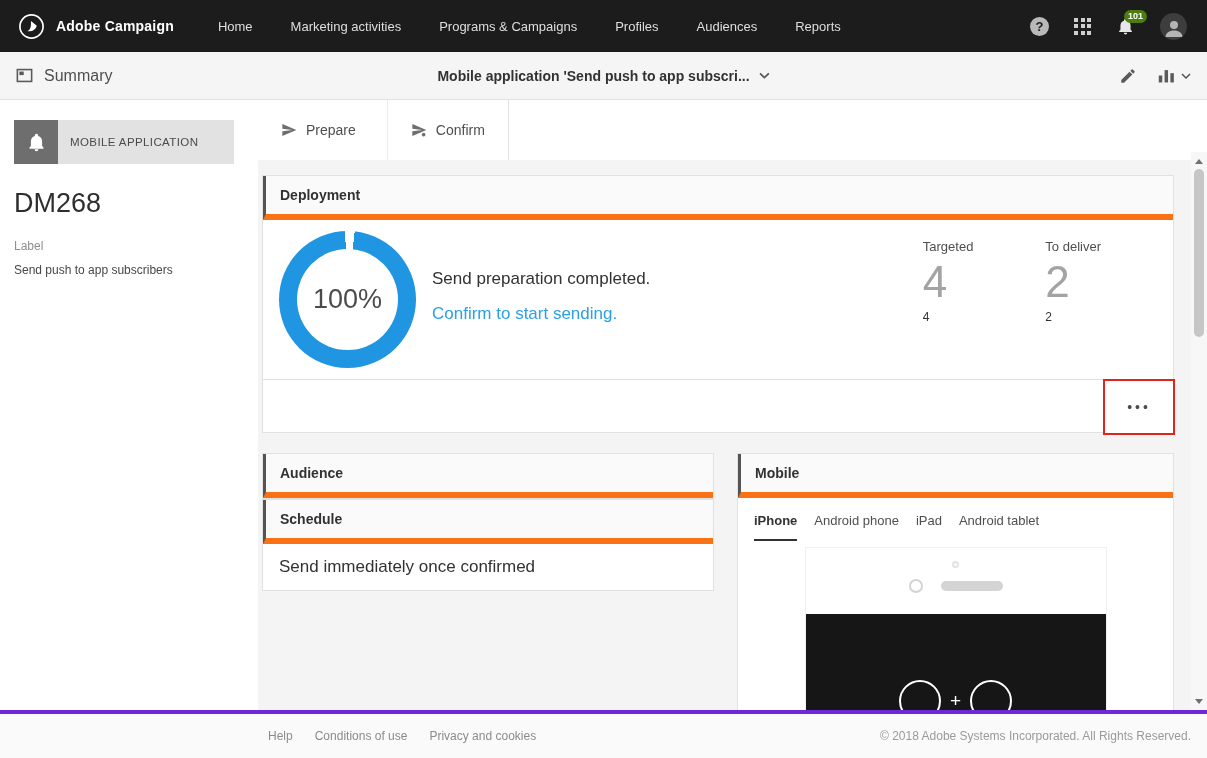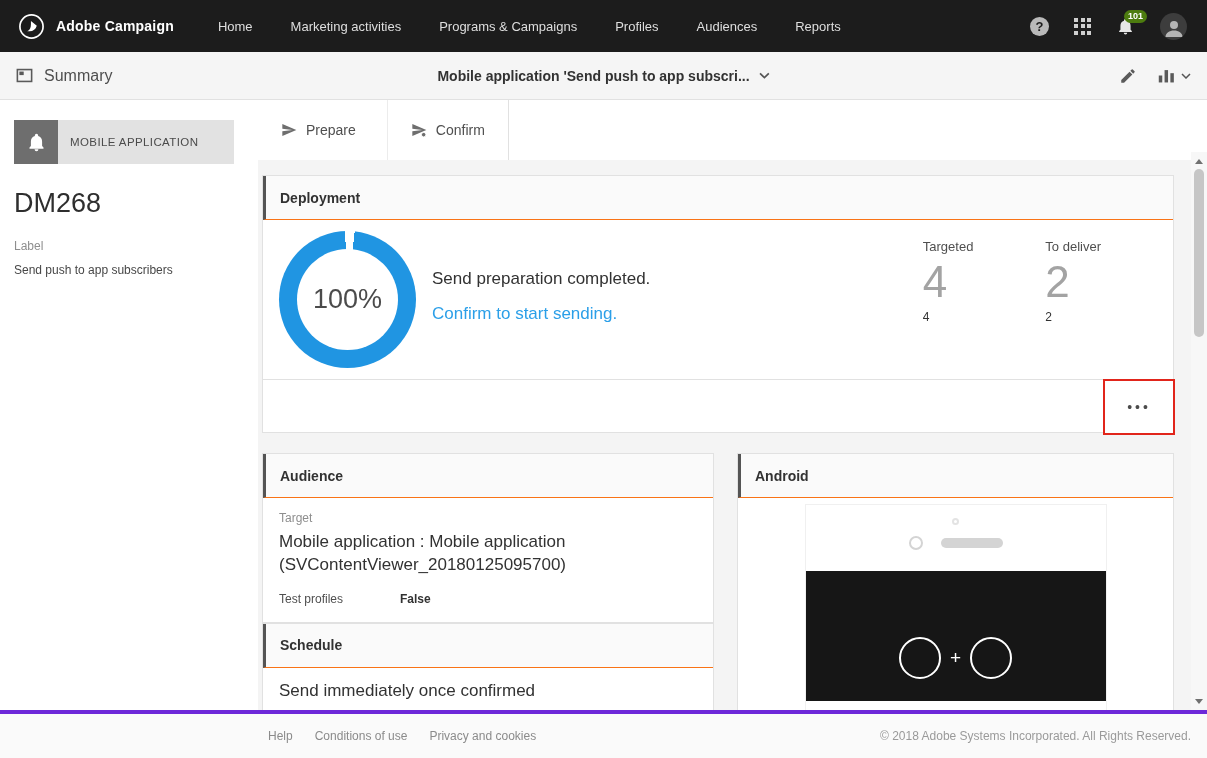--- a/index.html
+++ b/index.html
@@ -47,21 +47,21 @@
 
   
   .tabbar { position:absolute; top:100px; left:258px; right:0; height:60px; background:#fff; display:flex;gap:8px; }
   .tab { display:flex; align-items:center; gap:9px; padding:0 23px; font-size:14px; color:#4f4f4f; cursor:pointer; }
   .tab.bordered { border-left:1px solid #ececec; border-right:1px solid #e1e1e1; }
 
   
   .content { position:absolute; top:160px; left:258px; right:16px; bottom:48px; background:#f4f4f4;
     overflow:hidden; padding:15px 17px 0 4px; }
   .panel { background:#fff; border:1px solid #e1e1e1; }
-  .panel-header { height:44px; background:#fafafa; border-bottom:1px solid #f97316;
+  .panel-header { height:44px; background:#fafafa; border-bottom:6px solid #f97316;
     border-left:3px solid #545454; display:flex; align-items:center; padding-left:14px;
     font-size:14px; font-weight:bold; color:#323232; }
 
   
   .deploy-body { display:flex; padding:11px 16px; }
   .donut { position:relative; width:137px; height:137px; border-radius:50%;
     background:conic-gradient(from 6deg, #2095e2 0deg 352deg, #ffffff 352deg 360deg); flex:0 0 137px; }
   .donut::after { content:""; position:absolute; inset:18px; background:#fff; border-radius:50%; }
   .donut-label { position:absolute; inset:0; display:flex; align-items:center; justify-content:center;
     font-size:27px; color:#4b4b4b; z-index:1; }
@@ -286,43 +286,41 @@
       </div>
     </div>
 
     <div class="columns">
       <div class="col-left">
 
         <div class="panel">
           <div class="panel-header">
             <span>Audience</span>
           </div>
-          <div class="audience-body">
-            <div class="small-caption">Target</div>
-            <div class="target-value">Mobile application : Mobile application (SVContentViewer_20180125095700)</div>
-            <div class="test-row">
-              <span class="test-caption">Test profiles</span>
-              <span class="test-value">False</span>
-            </div>
-          </div>
         </div>
 
         <div class="panel schedule-panel">
           <div class="panel-header">
             <span>Schedule</span>
           </div>
           <div class="schedule-body">Send immediately once confirmed</div>
         </div>
 
       </div>
 
       <div class="col-right">
         <div class="panel" style="min-height:420px;">
           <div class="panel-header">
-            <span>Android</span>
+            <span>Mobile</span>
+          </div>
+          <div class="ctabs">
+            <span class="ctab active">iPhone</span>
+            <span class="ctab">Android phone</span>
+            <span class="ctab">iPad</span>
+            <span class="ctab">Android tablet</span>
           </div>
           <div class="preview">
             <div class="phone">
               <div class="cam-dot"></div>
               <div class="sensor-row">
                 <div class="cam"></div>
                 <div class="speaker"></div>
               </div>
               <div class="screen">
                 <div class="ring-row">

